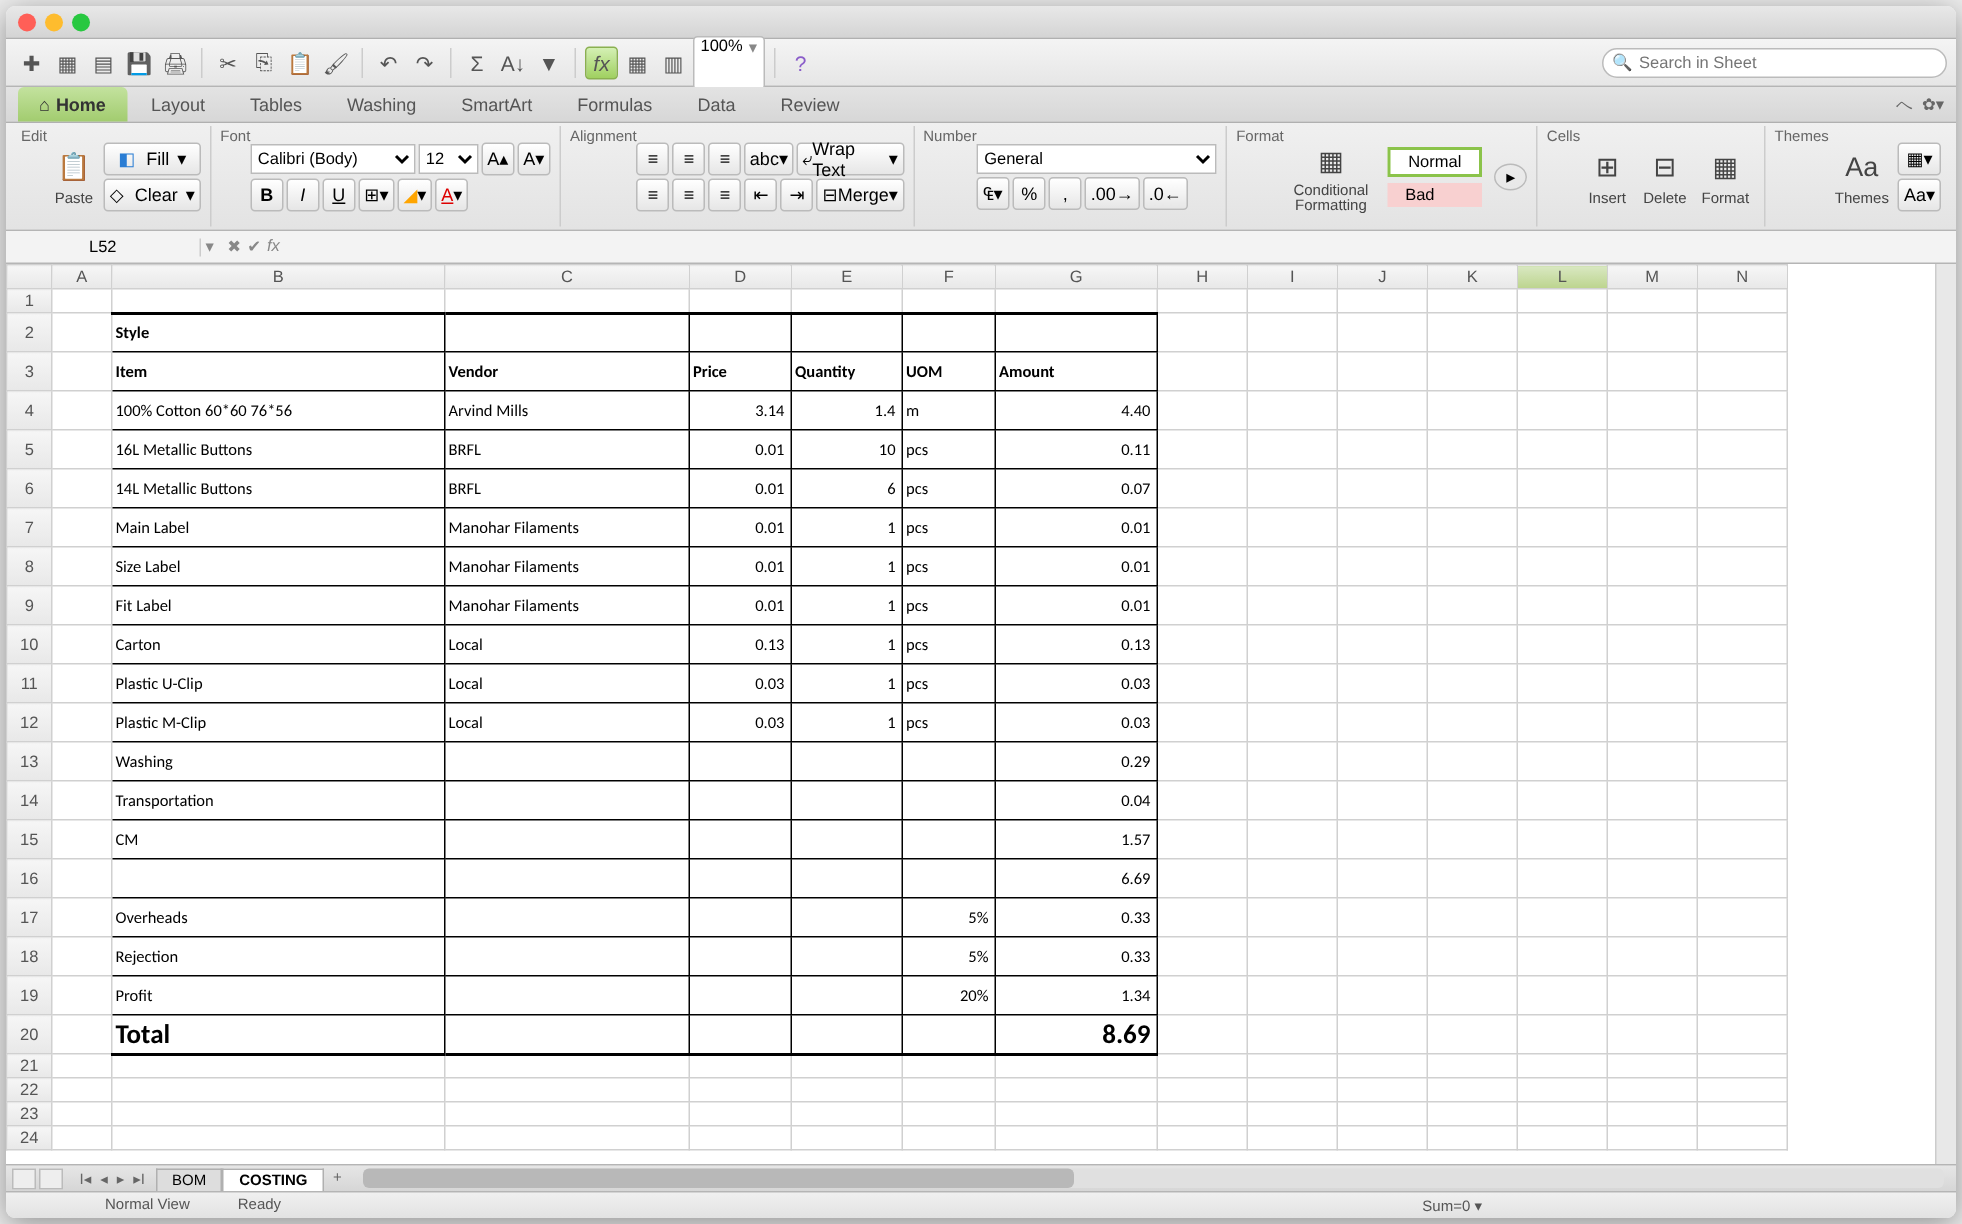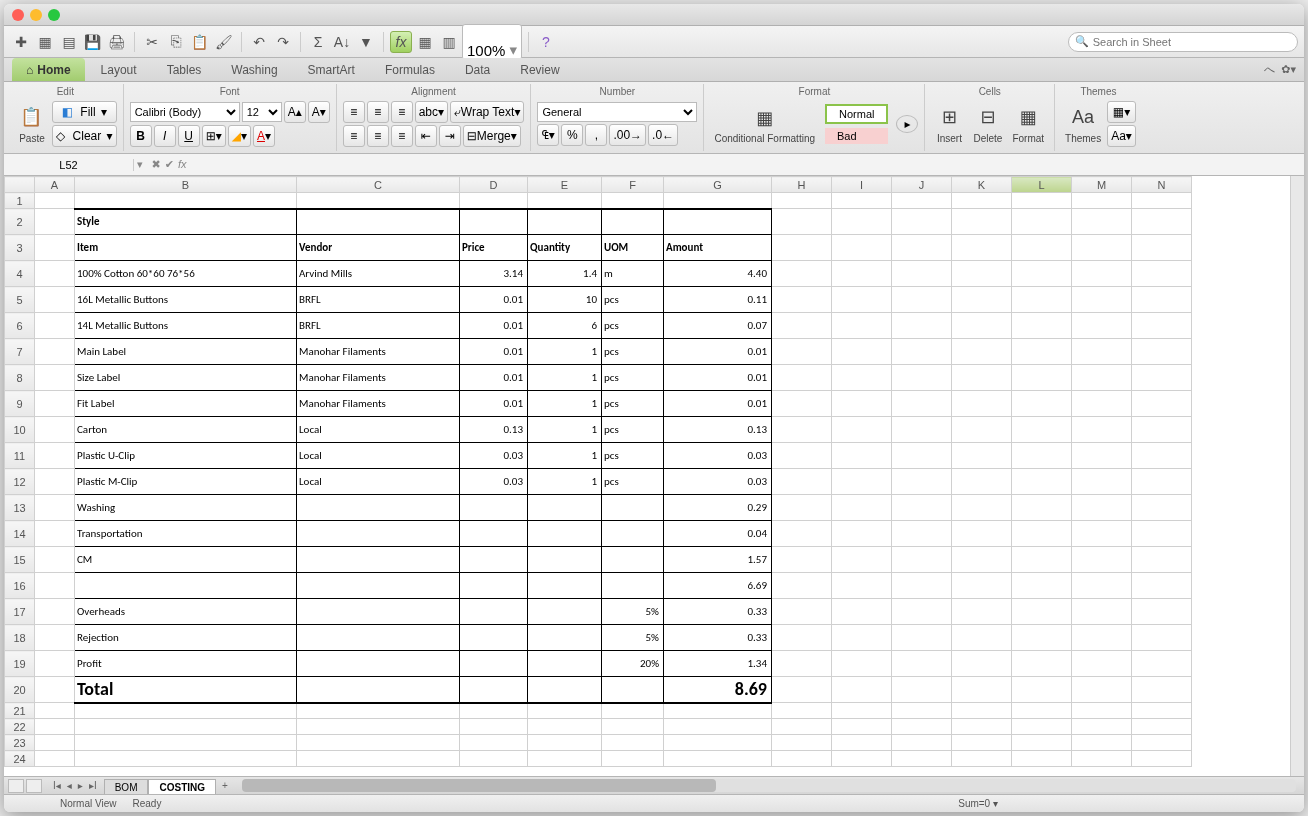--- a/index.html
+++ b/index.html
@@ -4,29 +4,29 @@
 <style>
 * { box-sizing: border-box; margin: 0; padding: 0; }
 body { font-family: "Lucida Grande", Arial, sans-serif; font-size: 11px; background: #ededed; width: 1308px; height: 816px; overflow: hidden; position: relative; }
 .window { position: absolute; top: 4px; left: 4px; right: 4px; bottom: 4px; background: #f5f5f5; border-radius: 6px; box-shadow: 0 4px 20px rgba(0,0,0,0.4); overflow: hidden; display: flex; flex-direction: column; }
 .titlebar { height: 22px; background: linear-gradient(#e8e8e8,#d4d4d4); display: flex; align-items: center; padding: 0 8px; gap: 6px; border-bottom: 1px solid #b0b0b0;}
 .tlight { width: 12px; height: 12px; border-radius: 50%; }
 .red { background: #ff5f57; } .yellow { background: #febc2e; } .green { background: #28c840; }
 .toolbar-std { height: 32px; background: linear-gradient(#f4f4f4,#e6e6e6); border-bottom: 1px solid #b5b5b5; display: flex; align-items: center; padding: 0 6px; gap: 2px; }
 .tbbtn { width: 22px; height: 22px; display: flex; align-items: center; justify-content: center; font-size: 14px; color: #555; border-radius: 3px; }
 .sep { width: 1px; height: 20px; background: #ccc; margin: 0 4px; }
-.zoom-box { display: flex; align-items: flex-end; border: 1px solid #bbb; border-radius: 3px; height: 36px; background: #fff; padding: 0 4px; font-size: 15px; }
+.zoom-box { display: flex; align-items: flex-start; border: 1px solid #bbb; border-radius: 3px; height: 36px; background: #fff; padding: 0 4px; font-size: 11px; }
 .search-sheet { margin-left: auto; display: flex; align-items: center; border: 1px solid #bbb; border-radius: 10px; background: #fff; height: 20px; padding: 0 6px; width: 230px; }
 .search-sheet input { border: none; outline: none; font-size: 11px; flex: 1; }
 .ribbon-tabs { height: 24px; background: linear-gradient(#e3e3e3,#d7d7d7); border-bottom: 1px solid #b0b0b0; display: flex; align-items: stretch; padding-left: 8px; gap: 2px; }
 .rtab { padding: 0 14px; display: flex; align-items: center; font-size: 12px; color: #555; border-top-left-radius: 4px; border-top-right-radius: 4px; }
 .rtab.active { background: linear-gradient(#c3e29e,#a2cc6f); color: #333; font-weight: bold; }
 .rtab-icons { margin-left: auto; display: flex; align-items: center; gap: 6px; padding-right: 8px; color: #666;}
 .ribbon { height: 72px; background: linear-gradient(#f0f0f0,#e3e3e3); border-bottom: 1px solid #b5b5b5; display: flex; align-items: stretch; padding: 2px 4px;}
-.rgroup { display: flex; flex-direction: column; padding: 2px 6px; border-right: 1px solid #ccc;}
+.rgroup { display: flex; flex-direction: row; padding: 2px 6px; border-right: 1px solid #ccc;}
 .rgroup-title { font-size: 10px; color: #666; text-align: center; height: 12px; }
 .rgroup-body { flex: 1; display: flex; align-items: center; gap: 2px; }
 .rbtn { min-width: 22px; height: 22px; border: 1px solid #bbb; border-radius: 3px; background: linear-gradient(#fff,#e6e6e6); display: flex; align-items: center; justify-content: center; font-size: 12px; padding: 0 3px;}
 .rbtn.small { border: none; background: transparent; }
 .rbig { display: flex; flex-direction: column; align-items: center; justify-content: center; font-size: 10px; color: #444; padding: 2px 4px; gap: 2px; }
 .rbig-icon { width: 28px; height: 28px; display: flex; align-items: center; justify-content: center; font-size: 18px;}
 .rcol { display: flex; flex-direction: column; gap: 2px; }
 .rrow { display: flex; gap: 2px; align-items: center; }
 .sel { border: 1px solid #bbb; background: #fff; font-size: 11px; height: 20px; }
 .style-normal { background: #fff; border: 2px solid #8bc34a; padding: 2px 12px; font-size: 11px; }
@@ -48,21 +48,21 @@
 .data-cell.num { text-align: right; padding-right: 4px;}
 .big-total { font-size: 19px; font-weight: bold; }
 .tabs-bar { height: 18px; background: linear-gradient(#e6e6e6,#d6d6d6); border-top: 1px solid #b5b5b5; display: flex; align-items: stretch; font-size: 10px;}
 .tab-nav-btns { display: flex; align-items: center; gap: 0; padding: 0 4px; color: #666;}
 .tab-nav-btns span { padding: 0 3px; }
 .sheet-tab { padding: 0 10px; display: flex; align-items: center; background: #ddd; border: 1px solid #b0b0b0; border-bottom: none; border-top-left-radius: 0; margin-top: 2px;}
 .sheet-tab.active { background: #fff; font-weight: bold;}
 .add-tab { padding: 0 6px; display: flex; align-items: center; color: #666;}
 .hscroll-track { flex: 1; margin: 2px 8px; background: #e0e0e0; border-radius: 4px; position: relative;}
 .hscroll-thumb { position: absolute; left: 0; top: 0; bottom: 0; width: 45%; background: #b8b8b8; border-radius: 4px;}
-.status-bar { height: 18px; background: linear-gradient(#f0f0f0,#e2e2e2); border-top: 1px solid #b5b5b5; display: flex; align-items: center; font-size: 10px; color: #555; padding: 0 6px; gap: 16px;}
+.status-bar { height: 18px; background: linear-gradient(#f0f0f0,#e2e2e2); border-top: 1px solid #b5b5b5; display: flex; align-items: center; font-size: 10px; color: #555; padding: 0 16px; gap: 32px;}
 .view-btns { display: flex; gap: 2px; }
 .vb { width: 16px; height: 14px; border: 1px solid #bbb; background: #eee; }
 .vscroll { width: 14px; background: #e8e8e8; border-left: 1px solid #ccc;}
 </style>
 </head>
 <body>
 
 <div class="window">
 
   <div class="titlebar">

